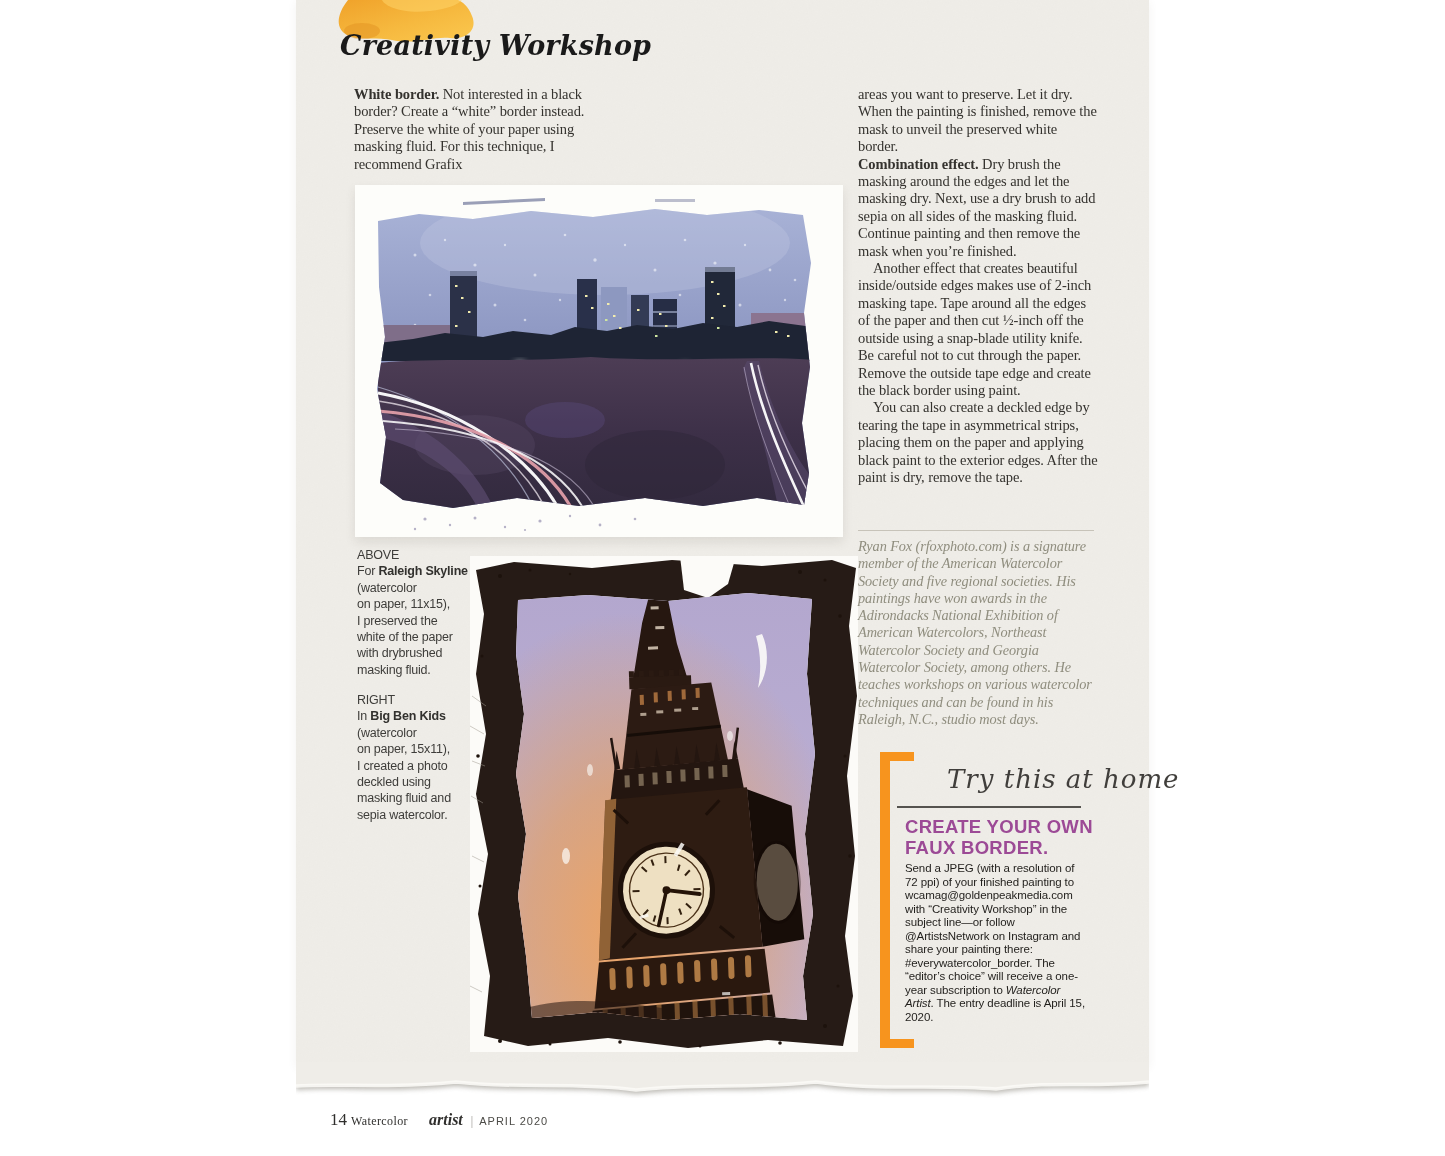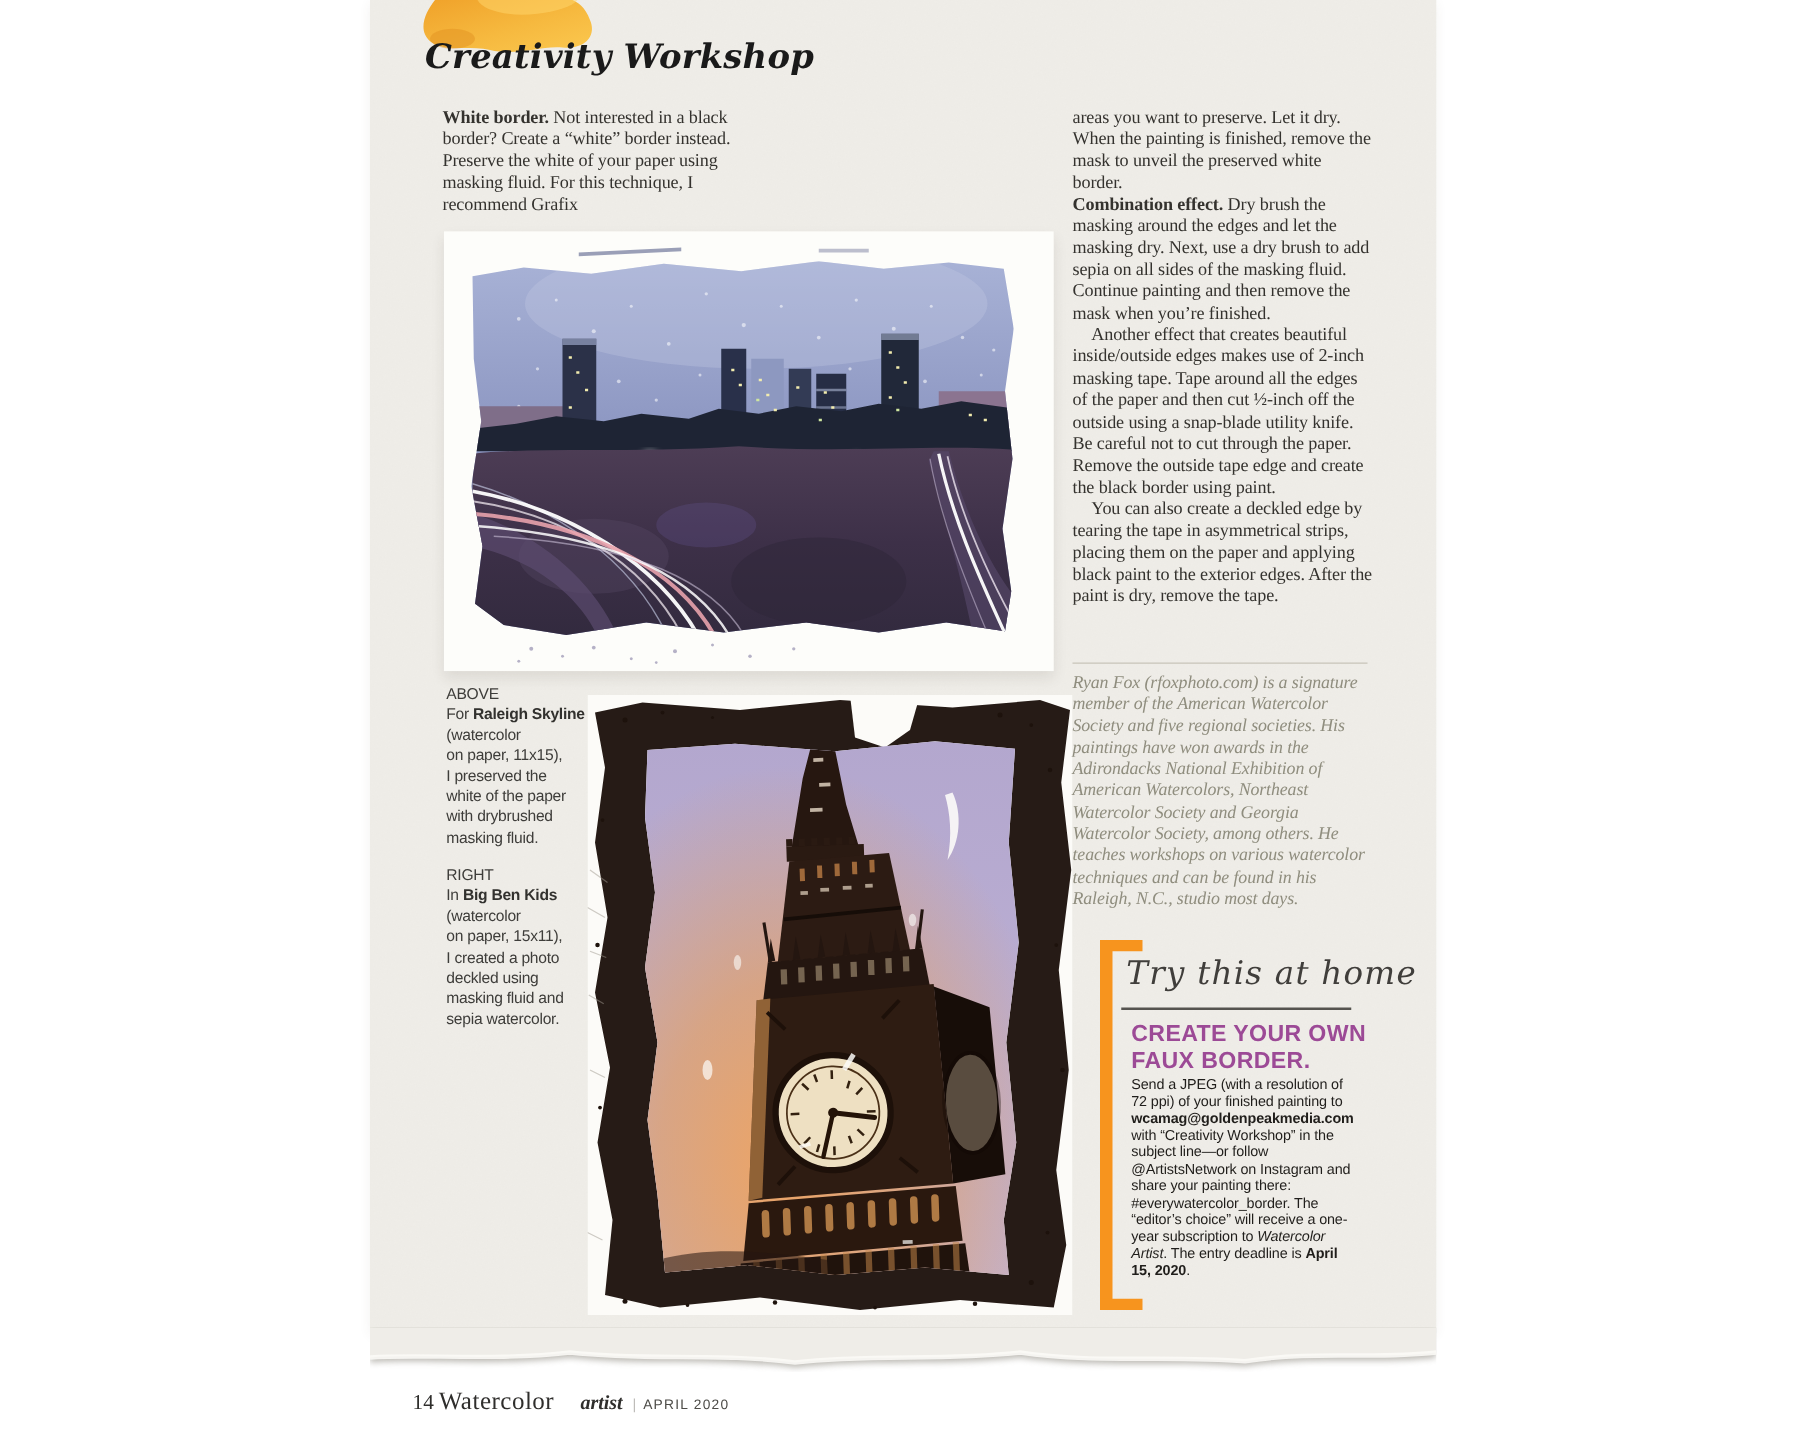--- a/index.html
+++ b/index.html
@@ -27,33 +27,33 @@
   #bio{left:858px;top:538px;width:244px;font-style:italic;font-size:14.3px;line-height:17.3px;
        letter-spacing:-.1px;color:#8f8d7e;}
   
   .caption{font-family:"Liberation Sans",sans-serif;font-size:12.5px;line-height:16.4px;
            color:#3e3d3a;white-space:nowrap;letter-spacing:-.2px;}
   .caption b{font-weight:bold;color:#32312e;}
   #caption-above{left:357px;top:547px;}
   #caption-right{left:357px;top:692px;}
   
   .bracket{background:#f7941e;}
-  #try-script{left:901px;top:764px;font-family:"DejaVu Serif",serif;font-style:italic;
+  #try-script{left:947px;top:764px;font-family:"DejaVu Serif",serif;font-style:italic;
               font-size:26px;color:#403e3b;letter-spacing:1px;}
   #try-underline{left:897px;top:806px;width:184px;height:2px;background:#55534f;}
   #try-heading{left:905px;top:816px;font-family:"Liberation Sans",sans-serif;font-weight:bold;
                font-size:18.5px;line-height:21px;color:#9c4a96;letter-spacing:.3px;}
   #try-body{left:905px;top:862px;width:182px;font-family:"Liberation Sans",sans-serif;
             font-size:11.5px;line-height:13.5px;letter-spacing:-.1px;color:#201e1b;}
-  #try-body b{font-weight:bold;text-align:center;}
+  #try-body b{font-weight:normal;text-align:center;}
   #try-body i{font-style:italic;}
   
   #footer{left:330px;top:1110px;white-space:nowrap;color:#2f2e2c;}
   #footer .pg{font-size:17px;font-family:"Liberation Serif",serif;margin-right:4px;}
-  #footer .mag{font-size:20px;letter-spacing:.4px;}
+  #footer .mag{font-size:12px;letter-spacing:.4px;}
   #footer .mag-it{font-size:16px;font-style:italic;font-weight:bold;margin-left:21px;}
   #footer .sep{color:#9b9893;font-size:12px;margin:0 6px 0 8px;}
   #footer .issue{font-family:"Liberation Sans",sans-serif;font-size:11px;letter-spacing:1px;
                  color:#4c4b47;}
   svg{display:block;}
 </style>
 </head>
 <body>
 
 <div id="canvas">

